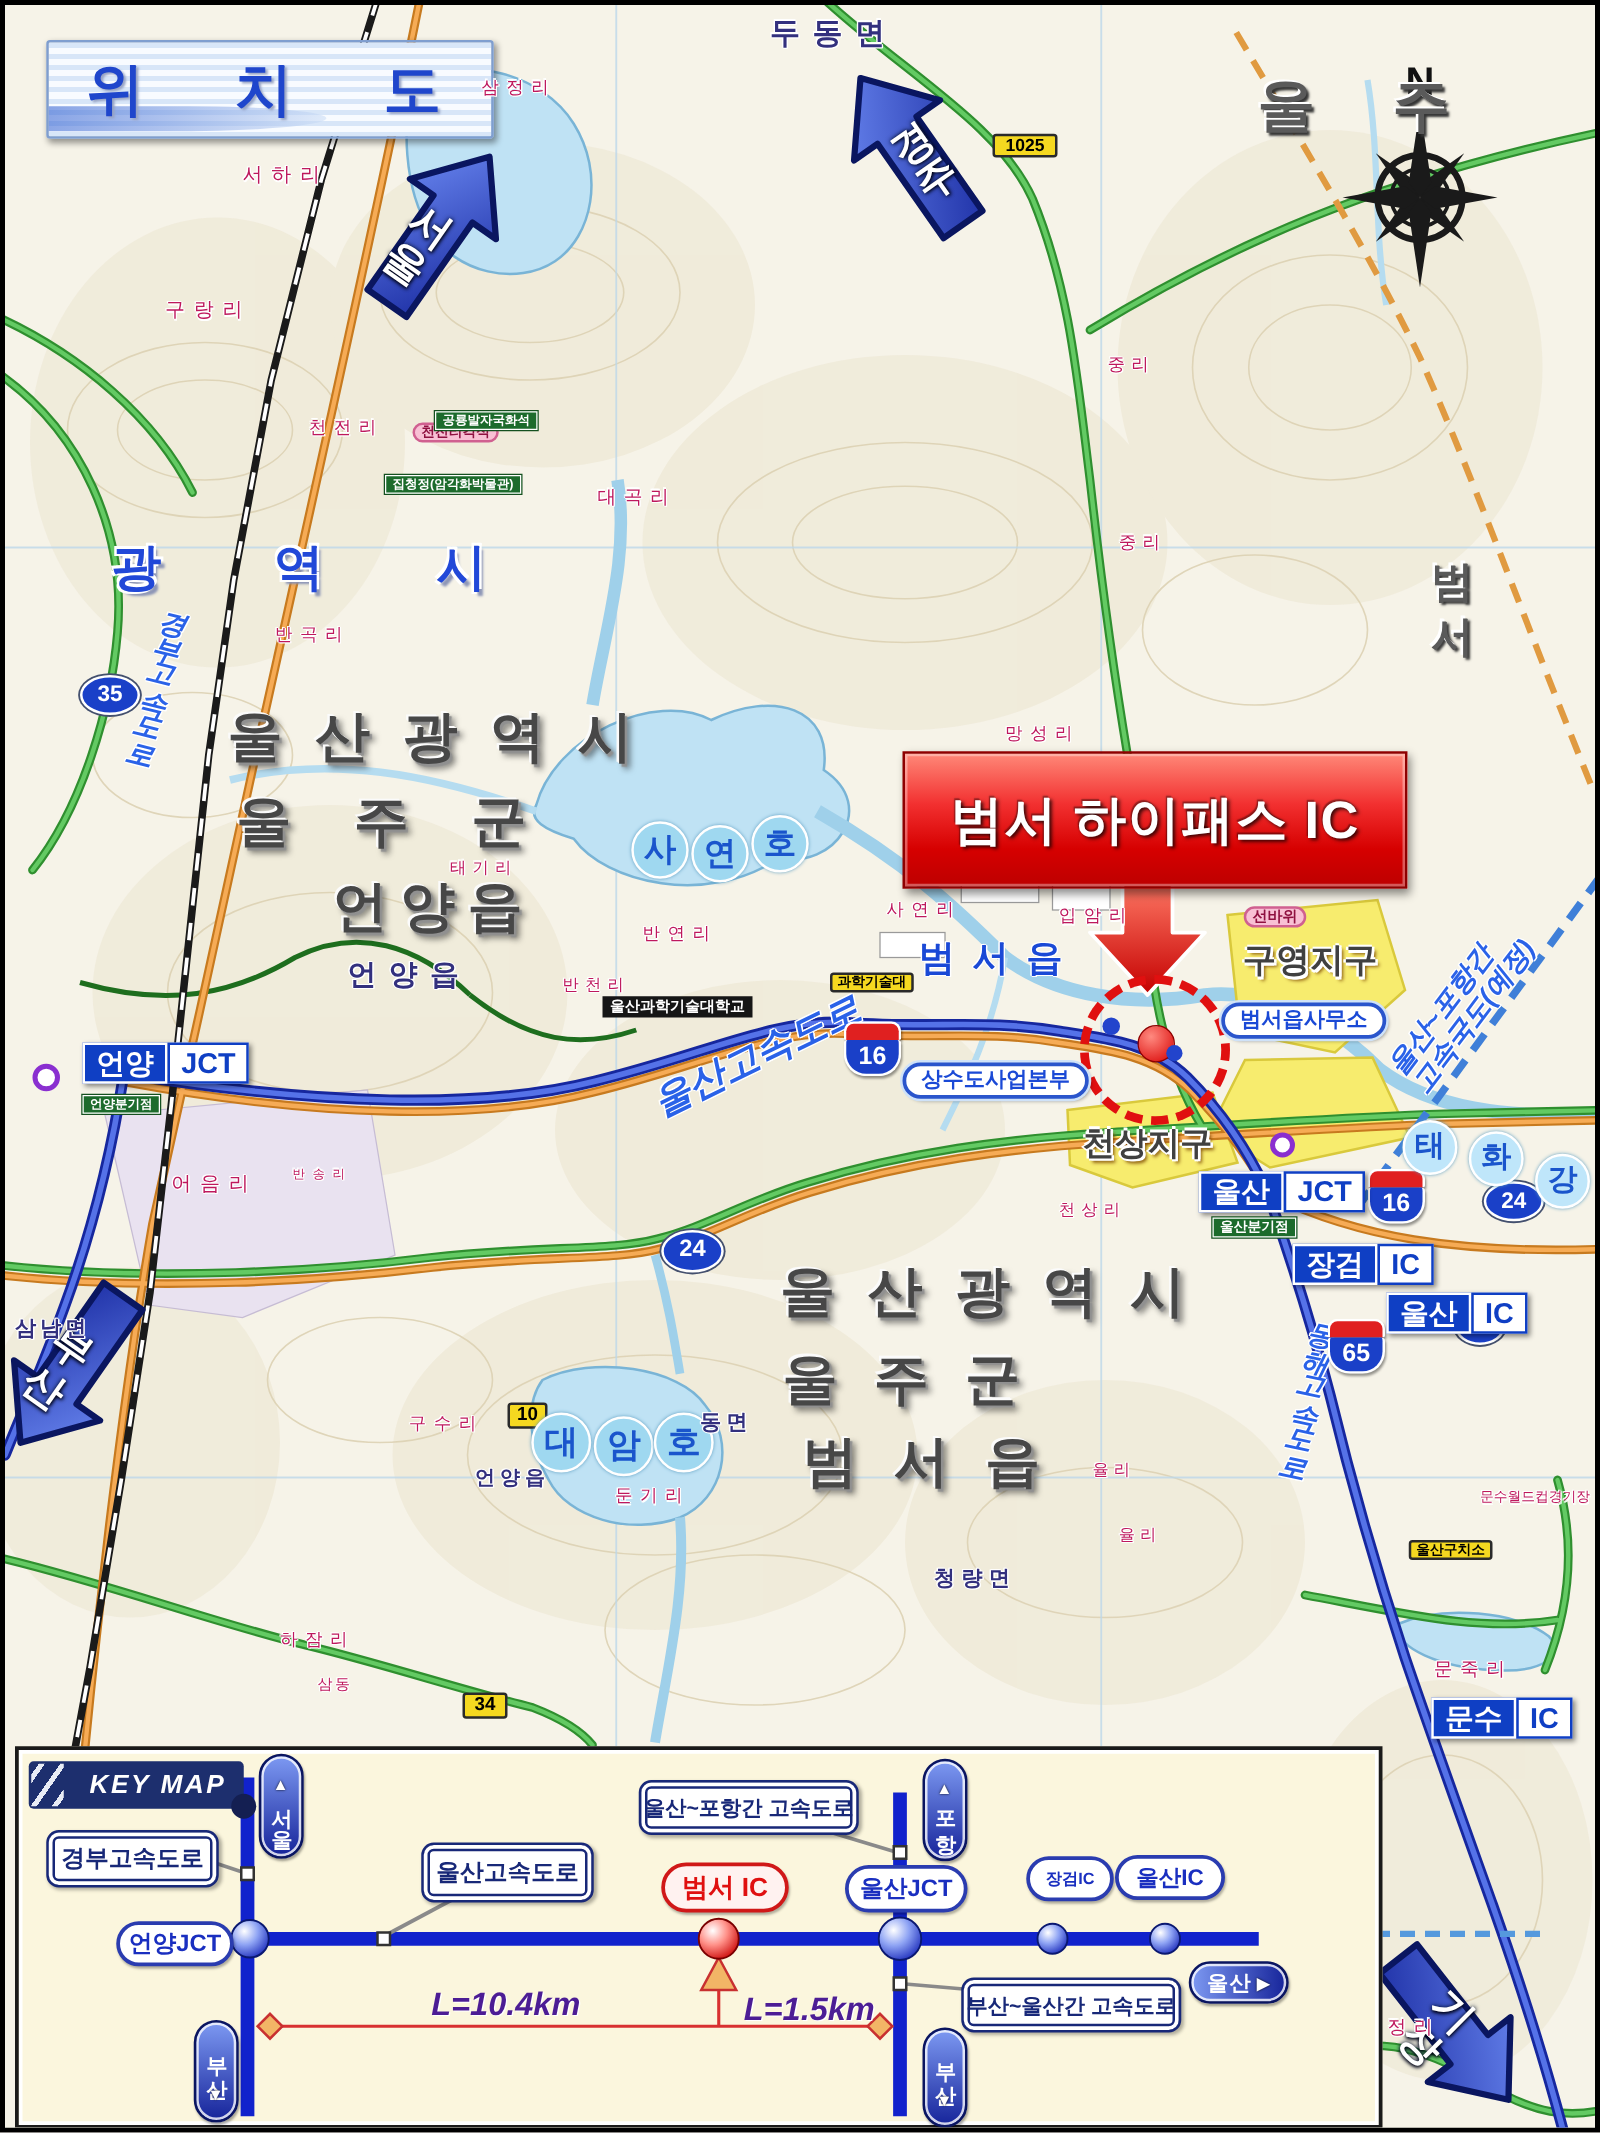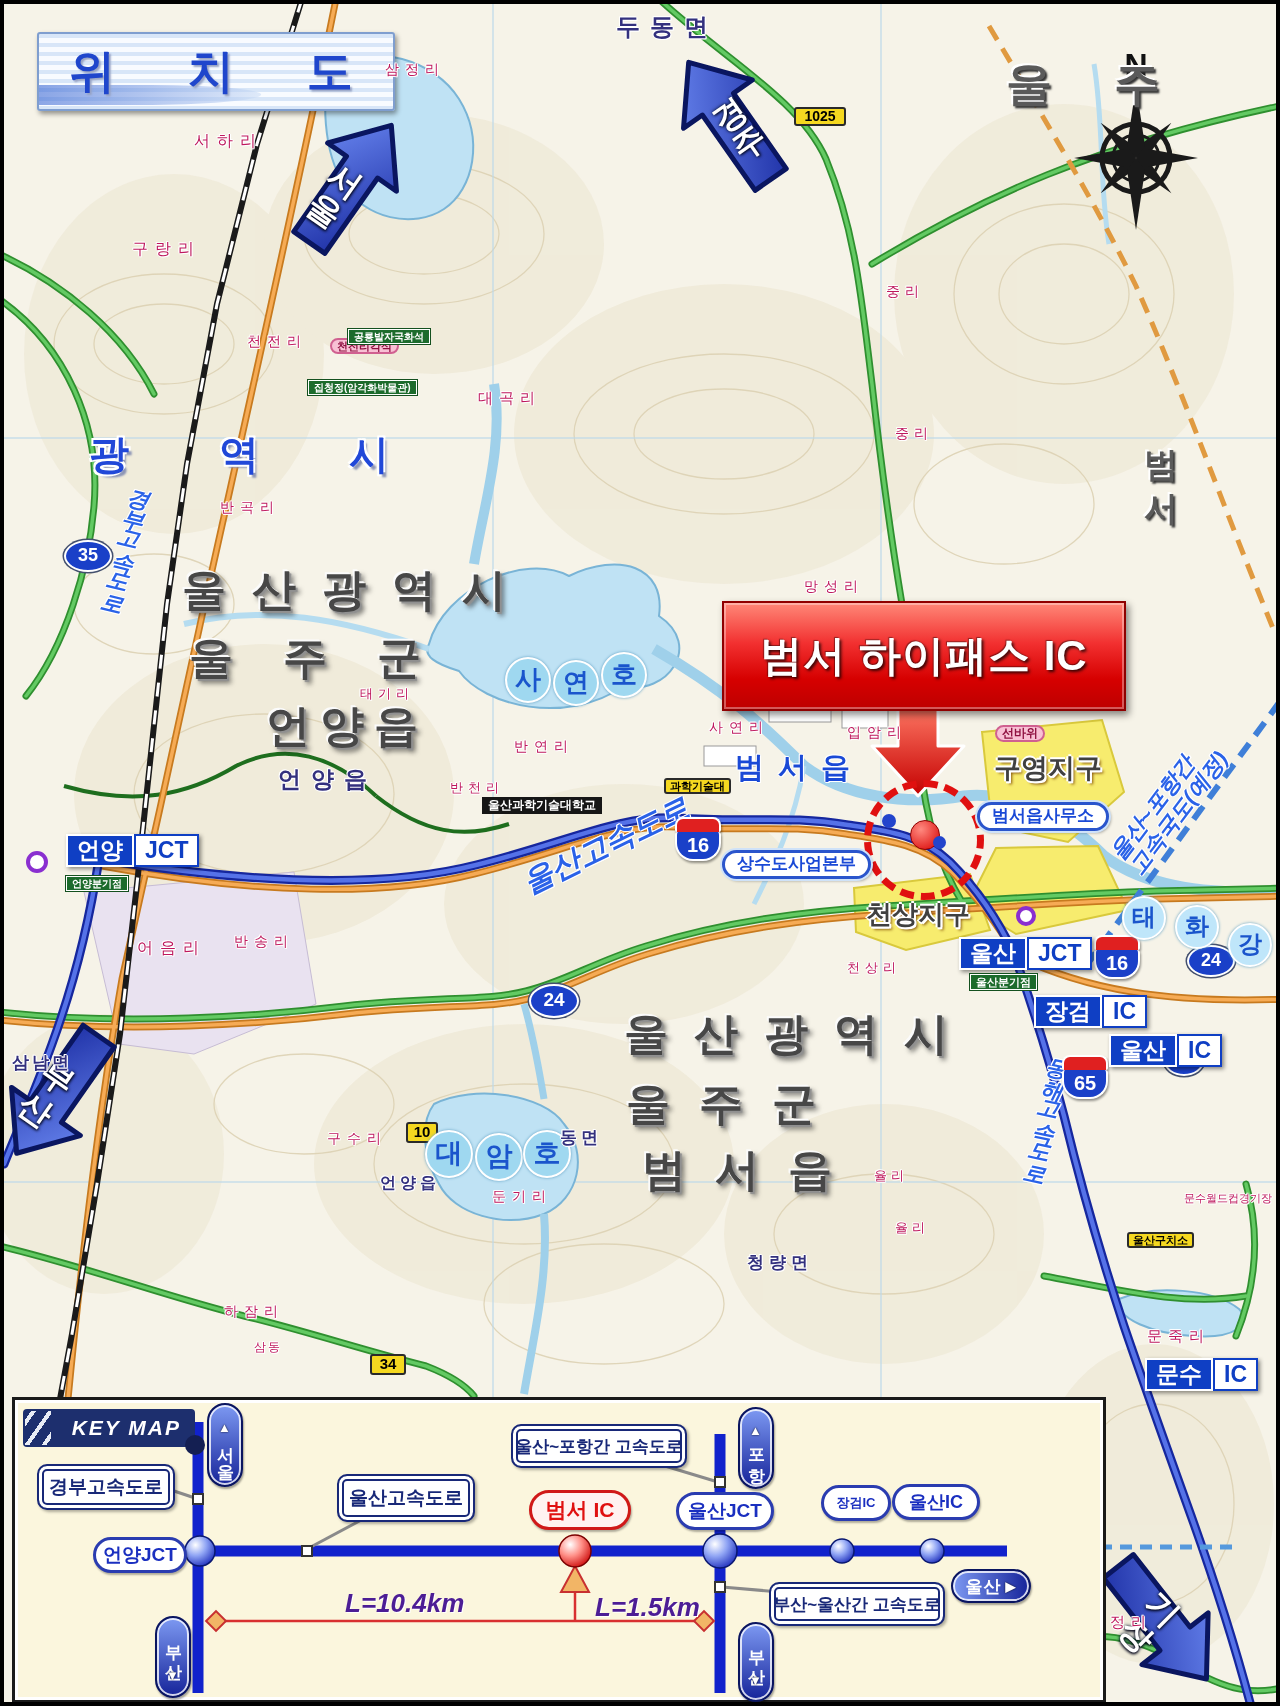--- a/index.html
+++ b/index.html
@@ -377,21 +377,21 @@
   <div class="p town halo" style="left:216px;top:496px;font-size:14px;letter-spacing:6px;">반곡리</div>
   <div class="p town halo" style="left:356px;top:683px;font-size:13px;letter-spacing:5px;">태기리</div>
   <div class="p town halo" style="left:510px;top:735px;font-size:14px;letter-spacing:6px;">반연리</div>
   <div class="p town halo" style="left:705px;top:716px;font-size:14px;letter-spacing:6px;">사연리</div>
   <div class="p town halo" style="left:843px;top:721px;font-size:14px;letter-spacing:6px;">입암리</div>
   <div class="p town halo" style="left:800px;top:557px;font-size:14px;letter-spacing:6px;margin-top:18px;">망성리</div>
   <div class="p blue-big halo" style="left:731px;top:748px;font-size:29px;letter-spacing:14px;">범서읍</div>
   <div class="p navy halo" style="left:274px;top:763px;font-size:23px;letter-spacing:10px;">언양읍</div>
   <div class="p navy halo" style="left:376px;top:1170px;font-size:16px;letter-spacing:4px;">언양읍</div>
   <div class="p town halo" style="left:133px;top:935px;font-size:16px;">어음리</div>
-  <div class="p town halo" style="left:230px;top:930px;font-size:14px;letter-spacing:6px;">반송리</div>
+  <div class="p town halo" style="left:230px;top:930px;font-size:10px;letter-spacing:6px;">반송리</div>
   <div class="p town halo" style="left:323px;top:1127px;font-size:14px;letter-spacing:6px;">구수리</div>
   <div class="p town halo" style="left:220px;top:1300px;font-size:14px;letter-spacing:6px;">하잠리</div>
   <div class="p town halo" style="left:488px;top:1185px;font-size:14px;letter-spacing:6px;">둔기리</div>
   <div class="p town halo" style="left:870px;top:1165px;font-size:13px;letter-spacing:4px;">율리</div>
   <div class="p town halo" style="left:891px;top:1217px;font-size:13px;letter-spacing:4px;">율리</div>
   <div class="p town halo" style="left:882px;top:280px;font-size:14px;letter-spacing:5px;">중리</div>
   <div class="p town halo" style="left:891px;top:422px;font-size:14px;letter-spacing:5px;">중리</div>
   <div class="p town halo" style="left:1143px;top:1324px;font-size:15px;letter-spacing:6px;">문죽리</div>
   <div class="p town halo" style="left:1085px;top:1610px;font-size:15px;letter-spacing:6px;">삼정리</div>
   <div class="p town halo" style="left:843px;top:957px;font-size:13px;letter-spacing:5px;">천상리</div>

